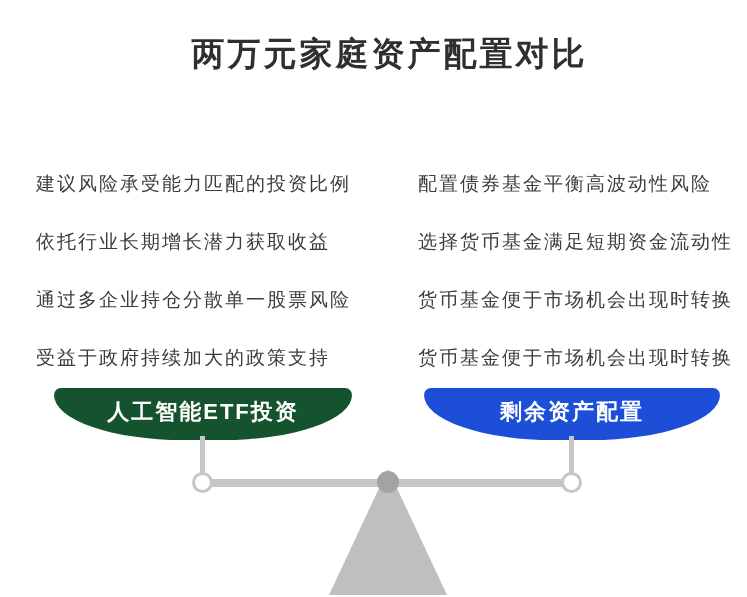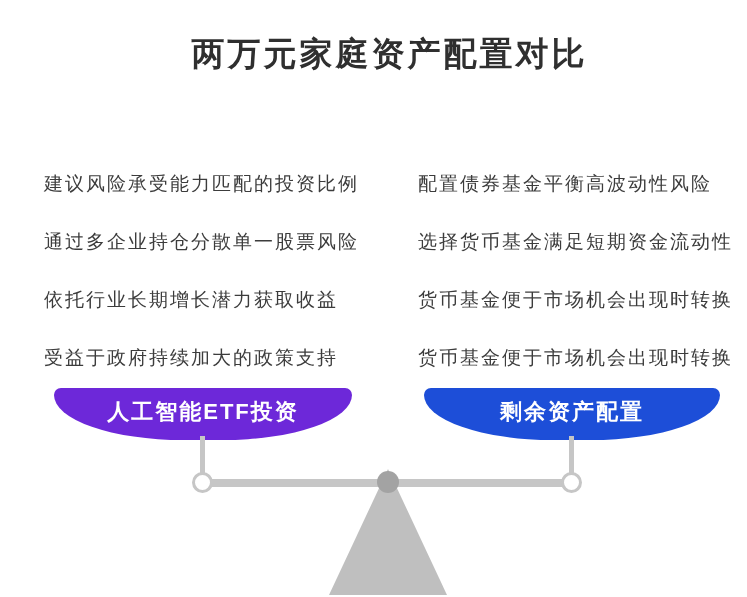--- a/index.html
+++ b/index.html
@@ -17,32 +17,32 @@
     font-size: 33px; font-weight: bold; letter-spacing: 3px;
     color: #2f2f2f;
   }
 
   .points {
     position: absolute; top: 152px;
     display: flex; flex-direction: column; gap: 26px;
     font-size: 19px; line-height: 24px; letter-spacing: 2px;
     color: #3c3c3c;
   }
-  .points.left  { left: 24px; }
+  .points.left  { left: 16px; }
   .points.right { left: 398px; }
 
   .pan {
     position: absolute; top: 372px; height: 52px;
     display: flex; align-items: center; justify-content: center;
     padding-bottom: 4px;
     font-size: 22px; font-weight: bold; letter-spacing: 2px;
     border-radius: 8px 8px 149px 149px / 8px 8px 52px 52px;
     color: #ffffff;
   }
-  .pan.left  { left: 38px;  width: 298px; background: #6d28d9; }
+  .pan.left  { left: 38px;  width: 298px; background: #14532d; }
   .pan.right { left: 408px; width: 296px; background: #1d4ed8; }
 
   .stem { position: absolute; width: 5px; height: 44px; top: 420px; background: #c6c6c6; }
   .stem.left  { left: 184px; }
   .stem.right { left: 553px; }
 
   .beam {
     position: absolute; left: 187px; top: 463px;
     width: 369px; height: 8px; background: #c6c6c6;
   }
@@ -69,22 +69,22 @@
 </style>
 </head>
 <body>
 
 <div class="stage">
 
   <div class="title">两万元家庭资产配置对比</div>
 
   <div class="points left">
     <div>建议风险承受能力匹配的投资比例</div>
+    <div>依托行业长期增长潜力获取收益</div>
     <div>通过多企业持仓分散单一股票风险</div>
-    <div>依托行业长期增长潜力获取收益</div>
     <div>受益于政府持续加大的政策支持</div>
   </div>
 
   <div class="points right">
     <div>配置债券基金平衡高波动性风险</div>
     <div>选择货币基金满足短期资金流动性</div>
     <div>货币基金便于市场机会出现时转换</div>
     <div>货币基金便于市场机会出现时转换</div>
   </div>
 

